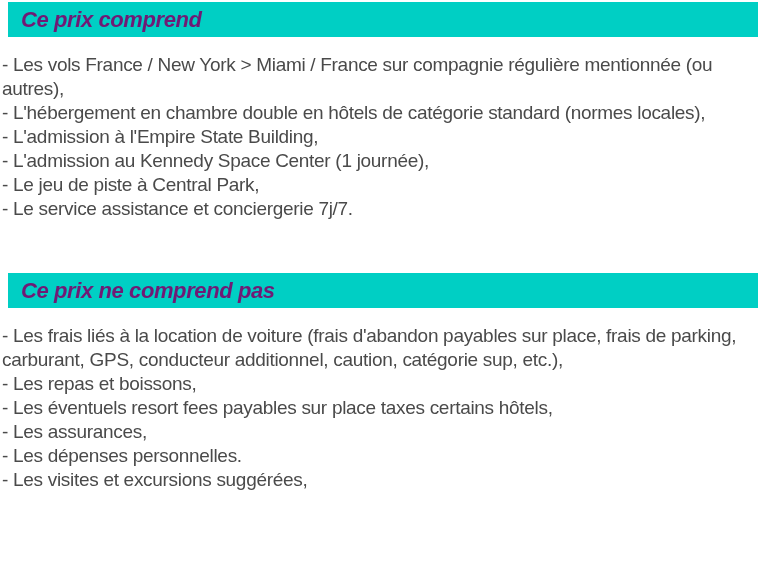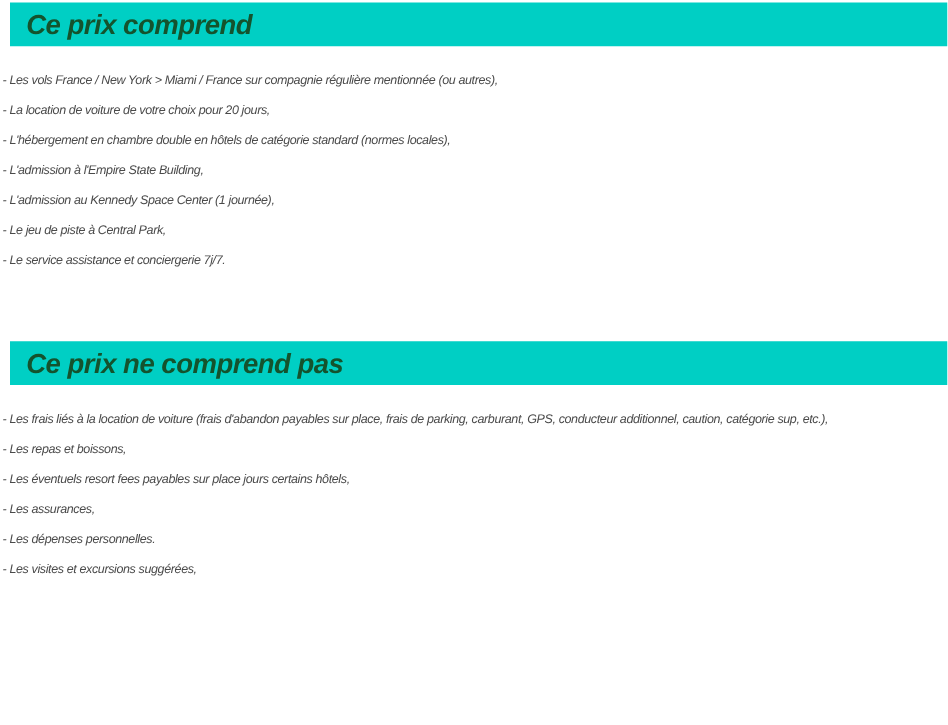--- a/index.html
+++ b/index.html
@@ -13,75 +13,73 @@
   .page {
     width: 758px;
     height: 580px;
     background: #ffffff;
   }
   .section-header {
     margin-left: 8px;
     margin-right: 0;
     height: 35px;
     background: #00cfc4;
-    color: #14532d;
+    color: #701a75;
     display: flex;
     align-items: center;
     padding-left: 13px;
   }
   .section-header .title {
     font-size: 22px;
     font-weight: bold;
     font-style: italic;
     letter-spacing: -0.4px;
     white-space: nowrap;
   }
   .section-1 .section-header { margin-top: 2px; }
   .section-2 .section-header { margin-top: 52px; }
   .item-list {
     margin-top: 16px;
     padding-left: 2px;
     padding-right: 8px;
     color: #4a4a4a;
-    font-style: italic;
-    font-size: 10px;
+    font-size: 19px;
     letter-spacing: -0.3px;
     line-height: 24px;
   }
   .list-item {
     margin: 0;
   }
 </style>
 </head>
 <body>
 
 <div class="page">
 
   <section class="section section-1">
     <div class="section-header">
       <span class="title">Ce prix comprend</span>
     </div>
     <div class="item-list">
         <div class="list-item">- Les vols France / New York &gt; Miami / France sur compagnie régulière mentionnée (ou autres),</div>
-        <div class="list-item">- La location de voiture de votre choix pour 20 jours,</div>
         <div class="list-item">- L'hébergement en chambre double en hôtels de catégorie standard (normes locales),</div>
         <div class="list-item">- L'admission à l'Empire State Building,</div>
         <div class="list-item">- L'admission au Kennedy Space Center (1 journée),</div>
         <div class="list-item">- Le jeu de piste à Central Park,</div>
         <div class="list-item">- Le service assistance et conciergerie 7j/7.</div>
       </div>
   </section>
 
   <section class="section section-2">
     <div class="section-header">
       <span class="title">Ce prix ne comprend pas</span>
     </div>
     <div class="item-list">
         <div class="list-item">- Les frais liés à la location de voiture (frais d'abandon payables sur place, frais de parking, carburant, GPS, conducteur additionnel, caution, catégorie sup, etc.),</div>
         <div class="list-item">- Les repas et boissons,</div>
-        <div class="list-item">- Les éventuels resort fees payables sur place jours certains hôtels,</div>
+        <div class="list-item">- Les éventuels resort fees payables sur place taxes certains hôtels,</div>
         <div class="list-item">- Les assurances,</div>
         <div class="list-item">- Les dépenses personnelles.</div>
         <div class="list-item">- Les visites et excursions suggérées,</div>
       </div>
   </section>
 
 </div>
 
 </body></html>

